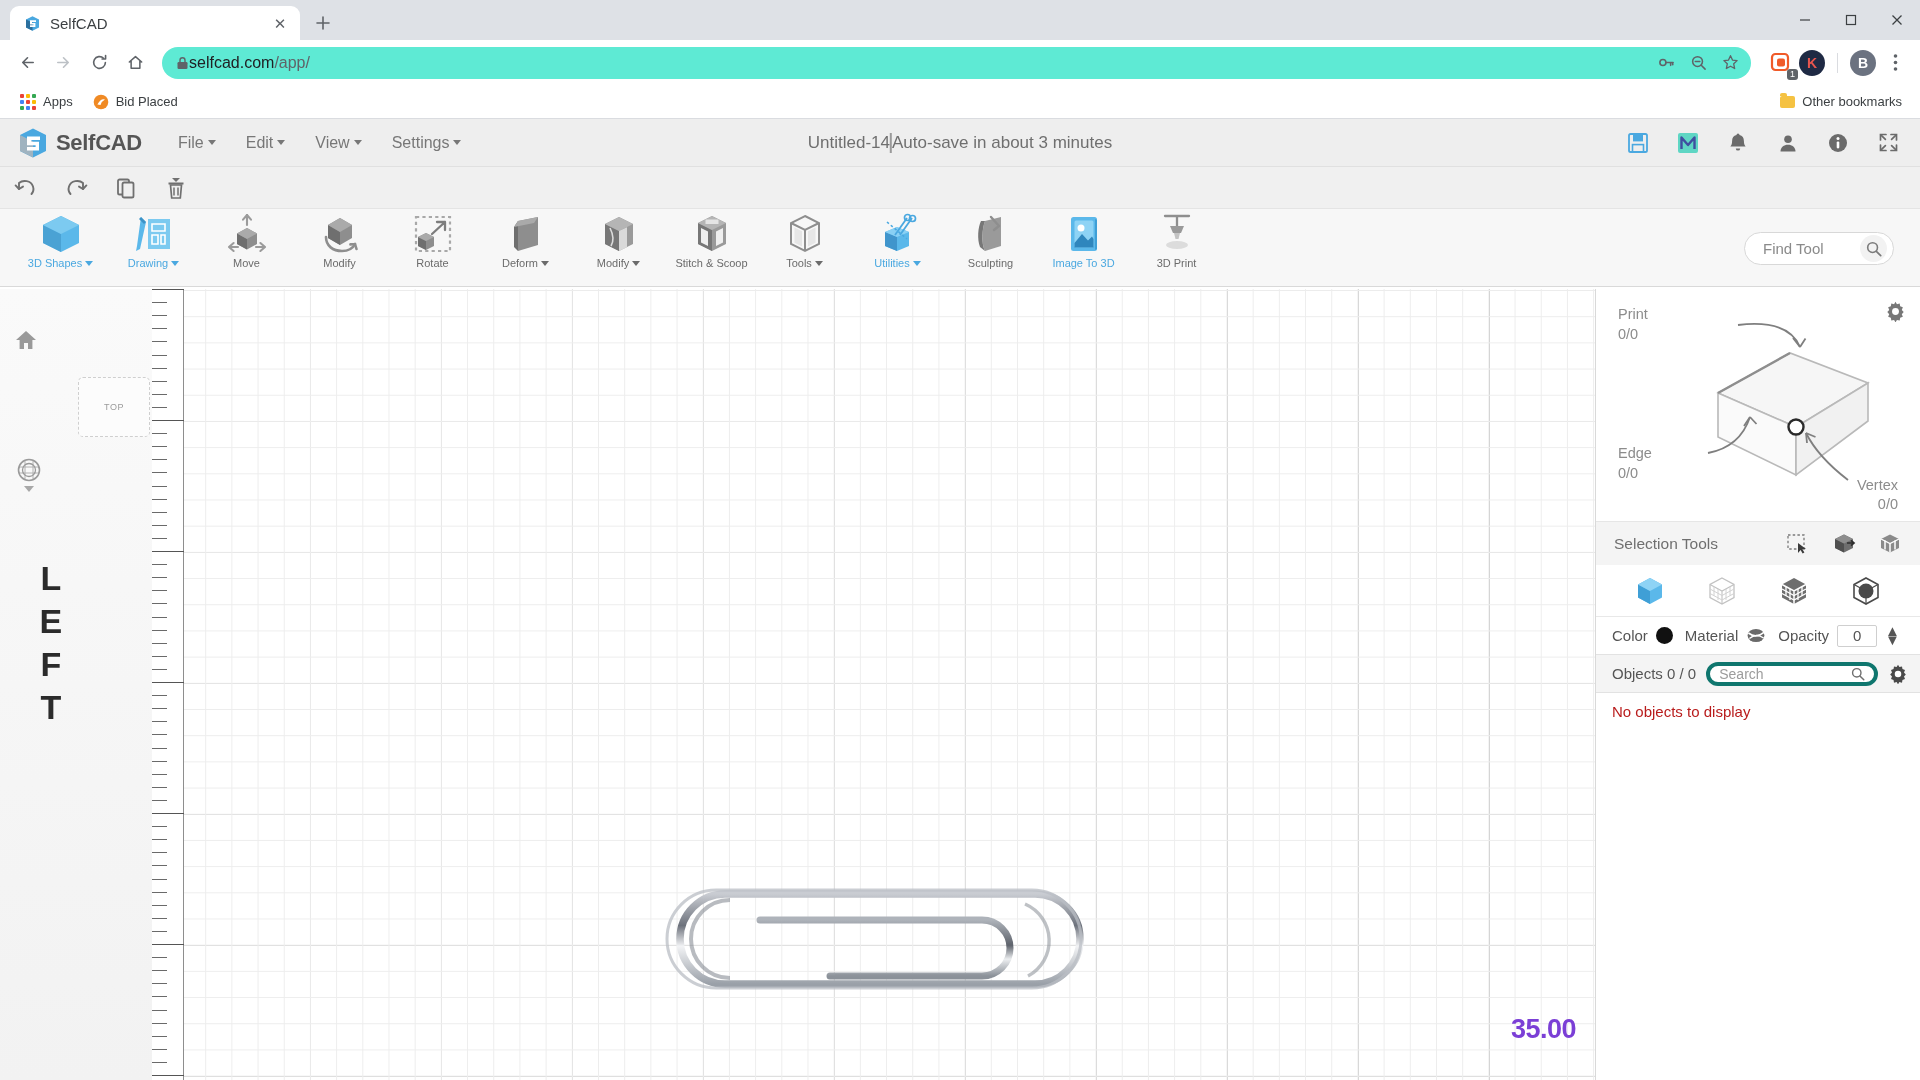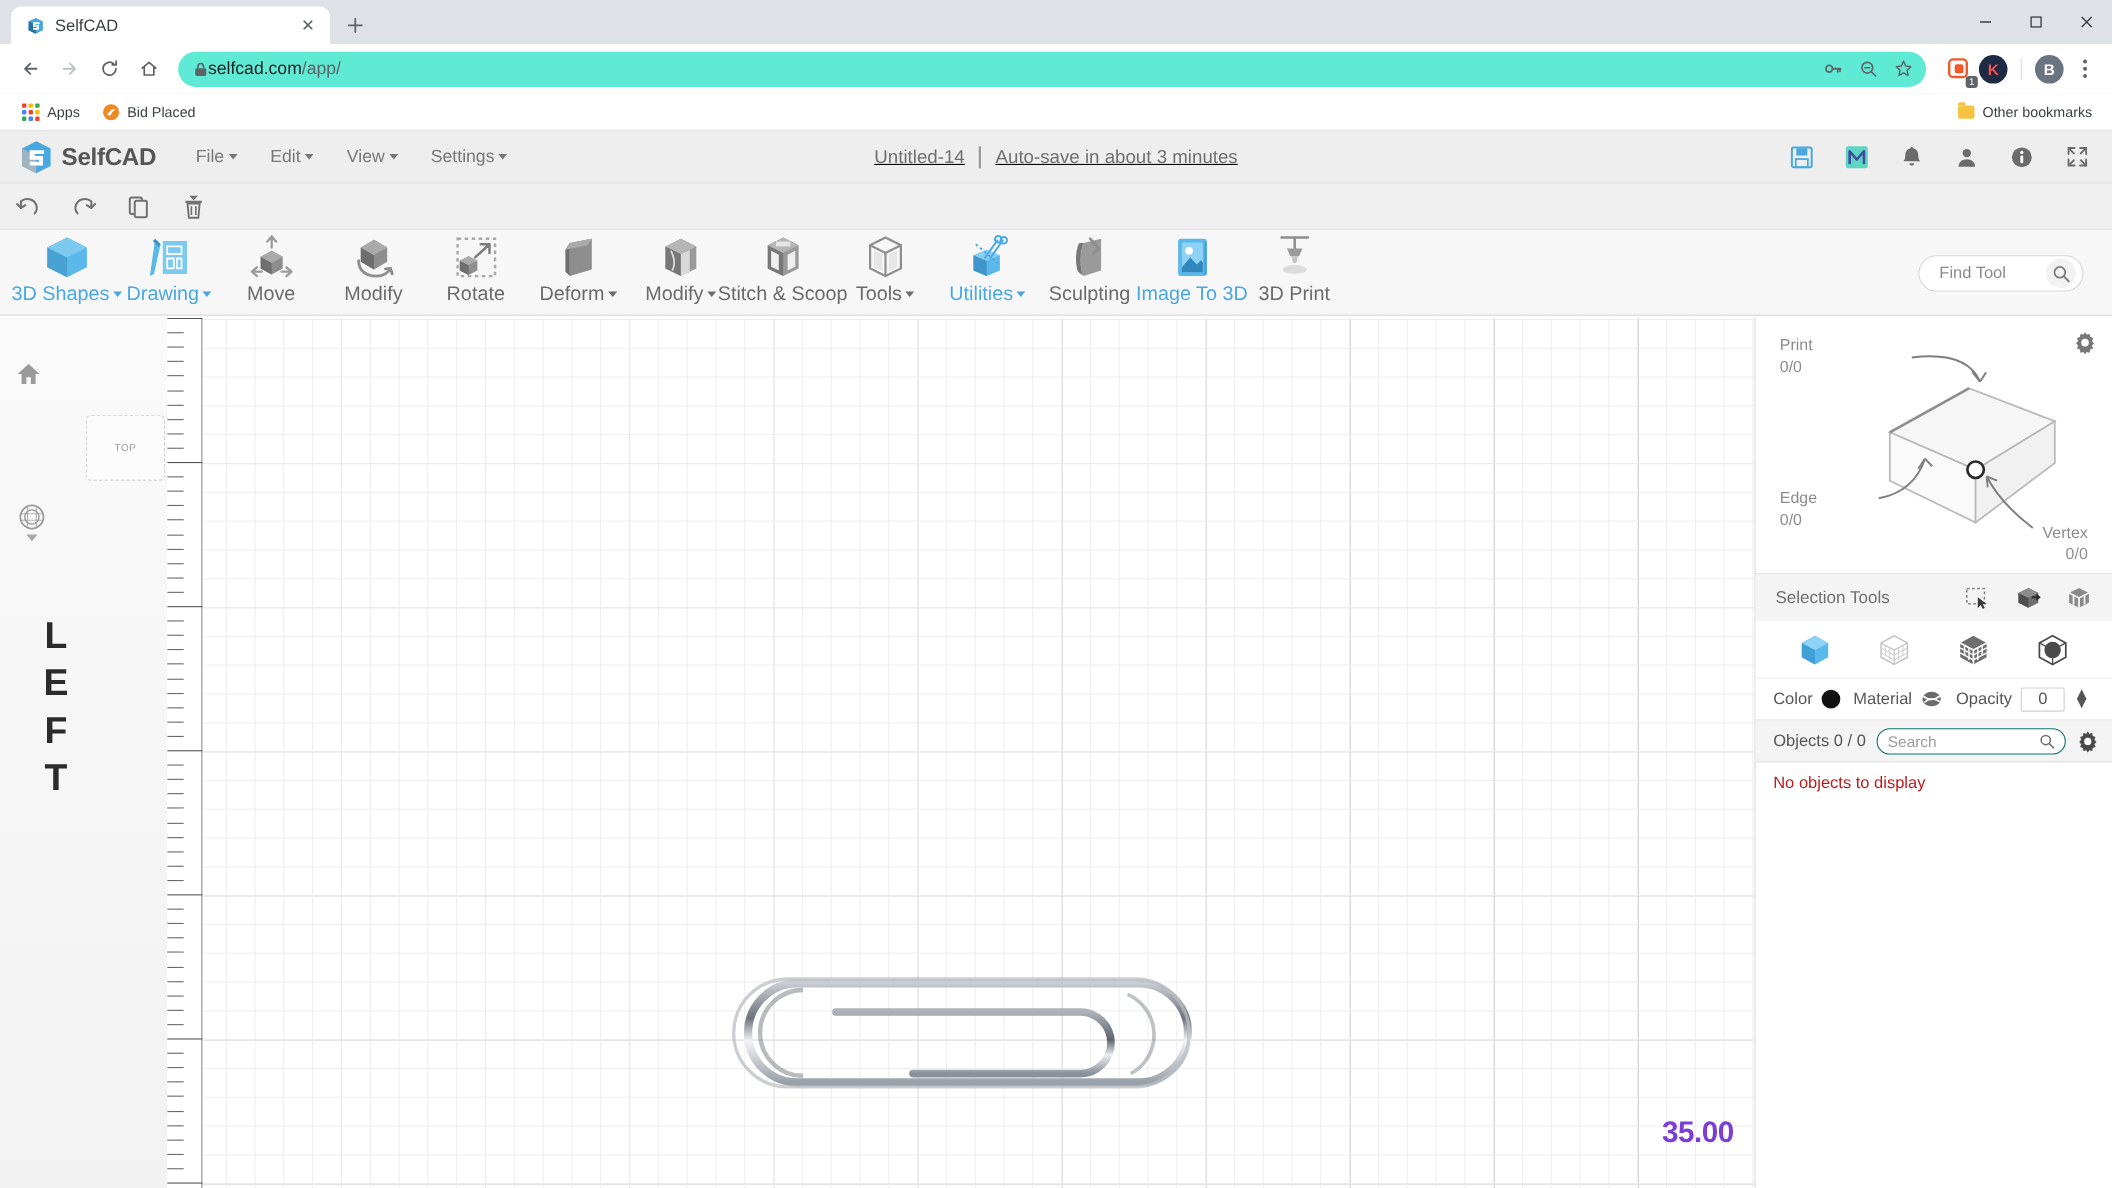--- a/index.html
+++ b/index.html
@@ -108,21 +108,21 @@
   .logo-text { font-size: 22px; font-weight: bold; color: #555; letter-spacing: -0.3px; }
   .menus { display: flex; align-items: center; margin-left: 36px; gap: 30px; }
   .menu-item { font-size: 16px; color: #777; display: flex; align-items: center; gap: 4px; }
   .caret {
     width: 0; height: 0; border-left: 4px solid transparent;
     border-right: 4px solid transparent; border-top: 5px solid currentColor;
     display: inline-block;
   }
   .title-center {
     position: absolute; left: 50%; transform: translateX(-50%);
-    display: flex; align-items: center; gap: 13px; text-decoration: underline;
+    display: flex; align-items: center; 
   }
   .doc-title { font-size: 17px; color: #6f6f6f; }
   .title-sep { width: 2px; height: 20px; background: #9a9a9a; }
   .autosave { font-size: 17px; color: #6f6f6f; }
   .header-icons {
     position: absolute; right: 20px; display: flex; align-items: center; gap: 26px;
   }
   .hdr-ico { width: 24px; height: 24px; display: flex; align-items: center; justify-content: center; color: #6b6b6b; }
 
   .undo-row {
@@ -133,21 +133,21 @@
 
   .ribbon {
     height: 78px; background: #f7f7f7; display: flex; align-items: flex-start;
     padding-left: 14px; position: relative; border-bottom: 1px solid #d9d9d9;
   }
   .tool {
     width: 93px; height: 76px; display: flex; flex-direction: column;
     align-items: center; justify-content: flex-start; padding-top: 4px; gap: 2px;
   }
   .tool-ico { height: 42px; display: flex; align-items: center; justify-content: center; }
-  .tool-label { font-size: 18px; color: #6b6b6b; white-space: nowrap; display: flex; align-items: center; gap: 3px; }
+  .tool-label { font-size: 11px; color: #6b6b6b; white-space: nowrap; display: flex; align-items: center; gap: 3px; }
   .tool-label.accent { color: #4aa8e0; }
   .findtool {
     position: absolute; right: 26px; top: 23px; width: 150px; height: 33px;
     border: 1px solid #d8d8d8; border-radius: 17px; background: #fff;
     display: flex; align-items: center; padding: 0 6px 0 18px; justify-content: space-between;
   }
   .findtool span { font-size: 15px; color: #8a8a8a; }
   .findtool .fcircle {
     width: 27px; height: 27px; border-radius: 50%; background: #f2f2f2;
     display: flex; align-items: center; justify-content: center; color: #7b7b7b;
@@ -242,21 +242,21 @@
     display: flex; align-items: center; justify-content: center; font-size: 13px; color: #444;
   }
   .spin { display: flex; flex-direction: column; gap: 1px; color: #7a7a7a; line-height: 0.55; font-size: 10px; }
 
   .objects-row {
     height: 38px; background: #f4f4f4; display: flex; align-items: center;
     padding: 0 12px 0 16px; gap: 10px; border-bottom: 1px solid #e2e2e2;
   }
   .objects-row .olabel { font-size: 15px; color: #555; white-space: nowrap; }
   .obj-search {
-    flex: 1; height: 24px; border: 1px solid #0f766e; border-radius: 12px; background: #fff;
+    flex: 1; height: 24px; border: 4px solid #0f766e; border-radius: 12px; background: #fff;
     display: flex; align-items: center; padding: 0 9px; justify-content: space-between;
   }
   .obj-search span { font-size: 14px; color: #9c9c9c; }
   .no-objects { font-size: 15px; color: #b91c1c; padding: 10px 16px; }
 
   svg { display: block; }
 </style>
 </head>
 <body>
 

